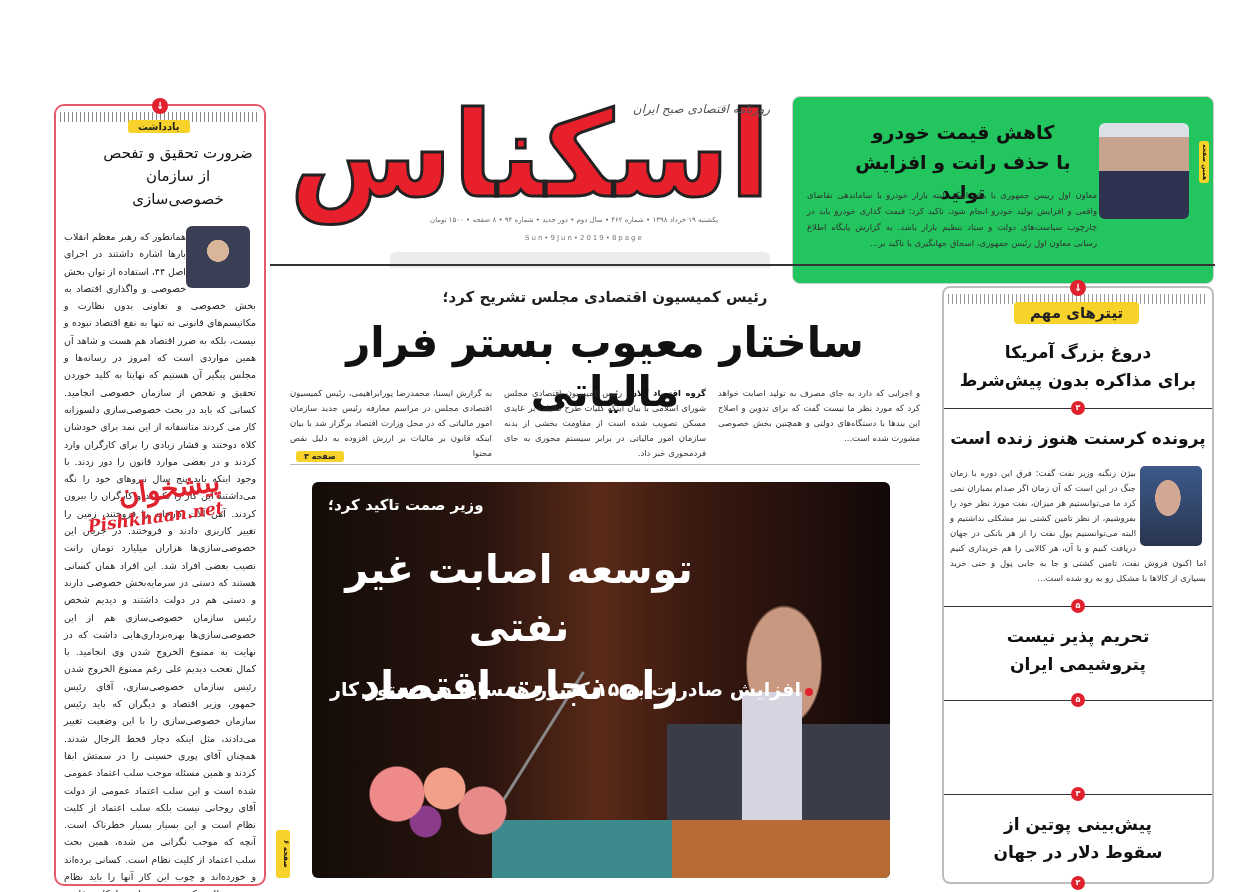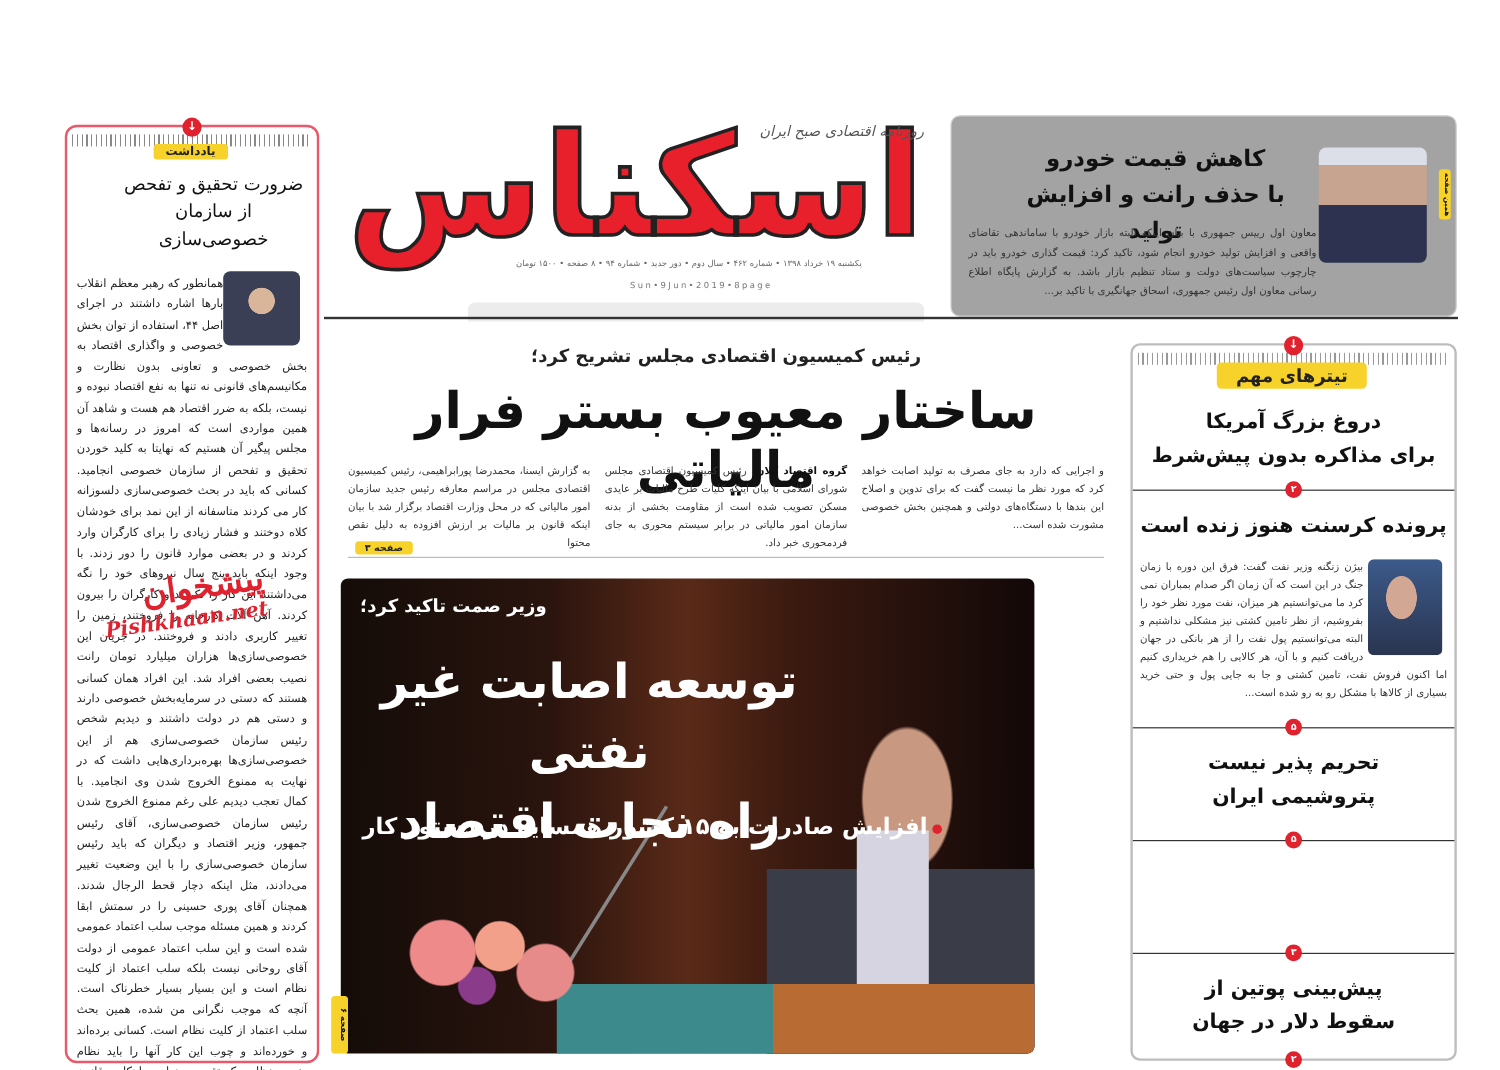--- a/index.html
+++ b/index.html
@@ -62,22 +62,22 @@
   .tagline {
     position: absolute; right: 0; top: 6px; font-size: 12px; font-style: italic; color: #555;
     font-family: "DejaVu Serif", serif;
   }
   .issue-line { position: absolute; left: 140px; top: 120px; font-size: 7px; color: #666; white-space: nowrap; }
   .date-en { position: absolute; left: 235px; top: 138px; font-size: 7px; color: #777; letter-spacing: 2px; }
   .masthead-bar { position: absolute; left: 100px; top: 156px; width: 380px; height: 16px; background: #ececec; border-radius: 6px 6px 0 0; }
 
   
   .top-story {
-    position: absolute; left: 792px; top: 96px; width: 422px; height: 168px;
-    border: 1px solid #cfcfcf; border-radius: 8px; background: #a3a3a3; padding-left: 24px;
+    position: absolute; left: 792px; top: 96px; width: 422px; height: 188px;
+    border: 1px solid #cfcfcf; border-radius: 8px; background: #22c55e; padding-left: 24px;
   }
   .ts-title {
     position: absolute; left: 40px; width: 260px; top: 20px; text-align: center;
     font-size: 19px; font-weight: bold; line-height: 30px;
   }
   .ts-body {
     position: absolute; left: 14px; width: 290px; top: 90px; font-size: 8.5px;
     line-height: 16px; color: #333; text-align: justify;
   }
   .ts-photo {
@@ -95,21 +95,21 @@
   .kicker { position: absolute; left: 290px; top: 288px; width: 630px; text-align: center; font-size: 15px; font-weight: bold; color: #222; }
   .headline { position: absolute; left: 290px; top: 318px; width: 630px; text-align: center; font-size: 42px; font-weight: bold; letter-spacing: -1px; }
   .lead-cols { position: absolute; left: 290px; top: 386px; width: 630px; display: flex; gap: 12px; flex-direction: row-reverse; }
   .lead-col { flex: 1; font-size: 8.5px; line-height: 15px; color: #333; text-align: justify; }
   .lead-col b { color: #111; }
   .page-ref-3 { position: absolute; left: 296px; top: 451px; font-size: 8px; padding: 1px 8px; }
   .lead-rule { position: absolute; left: 290px; top: 464px; width: 630px; height: 1px; background: #bbb; }
 
   
   .feature {
-    position: absolute; left: 284px; top: 482px; width: 578px; height: 396px; border-radius: 6px; overflow: hidden;
+    position: absolute; left: 312px; top: 482px; width: 578px; height: 396px; border-radius: 6px; overflow: hidden;
     background: linear-gradient(90deg, #140c08 0%, #2a140e 30%, #5a2a18 50%, #3b1a10 65%, #120808 100%);
   }
   .feat-person {
     position: absolute; left: 355px; top: 120px; width: 260px; height: 290px;
     background: radial-gradient(ellipse at 45% 22%, #c89880 0 18%, transparent 19%),
                 linear-gradient(180deg, transparent 0 42%, #3a3d48 42% 100%);
   }
   .feat-shirt { position: absolute; left: 430px; top: 210px; width: 60px; height: 180px; background: #d6d4e0; }
   .feat-podium { position: absolute; left: 180px; top: 338px; width: 400px; height: 58px; background: linear-gradient(90deg, #3d8a8c 0 45%, #b86c34 45% 100%); }
   .feat-flowers { position: absolute; left: 28px; top: 268px; width: 190px; height: 110px; border-radius: 50%;

